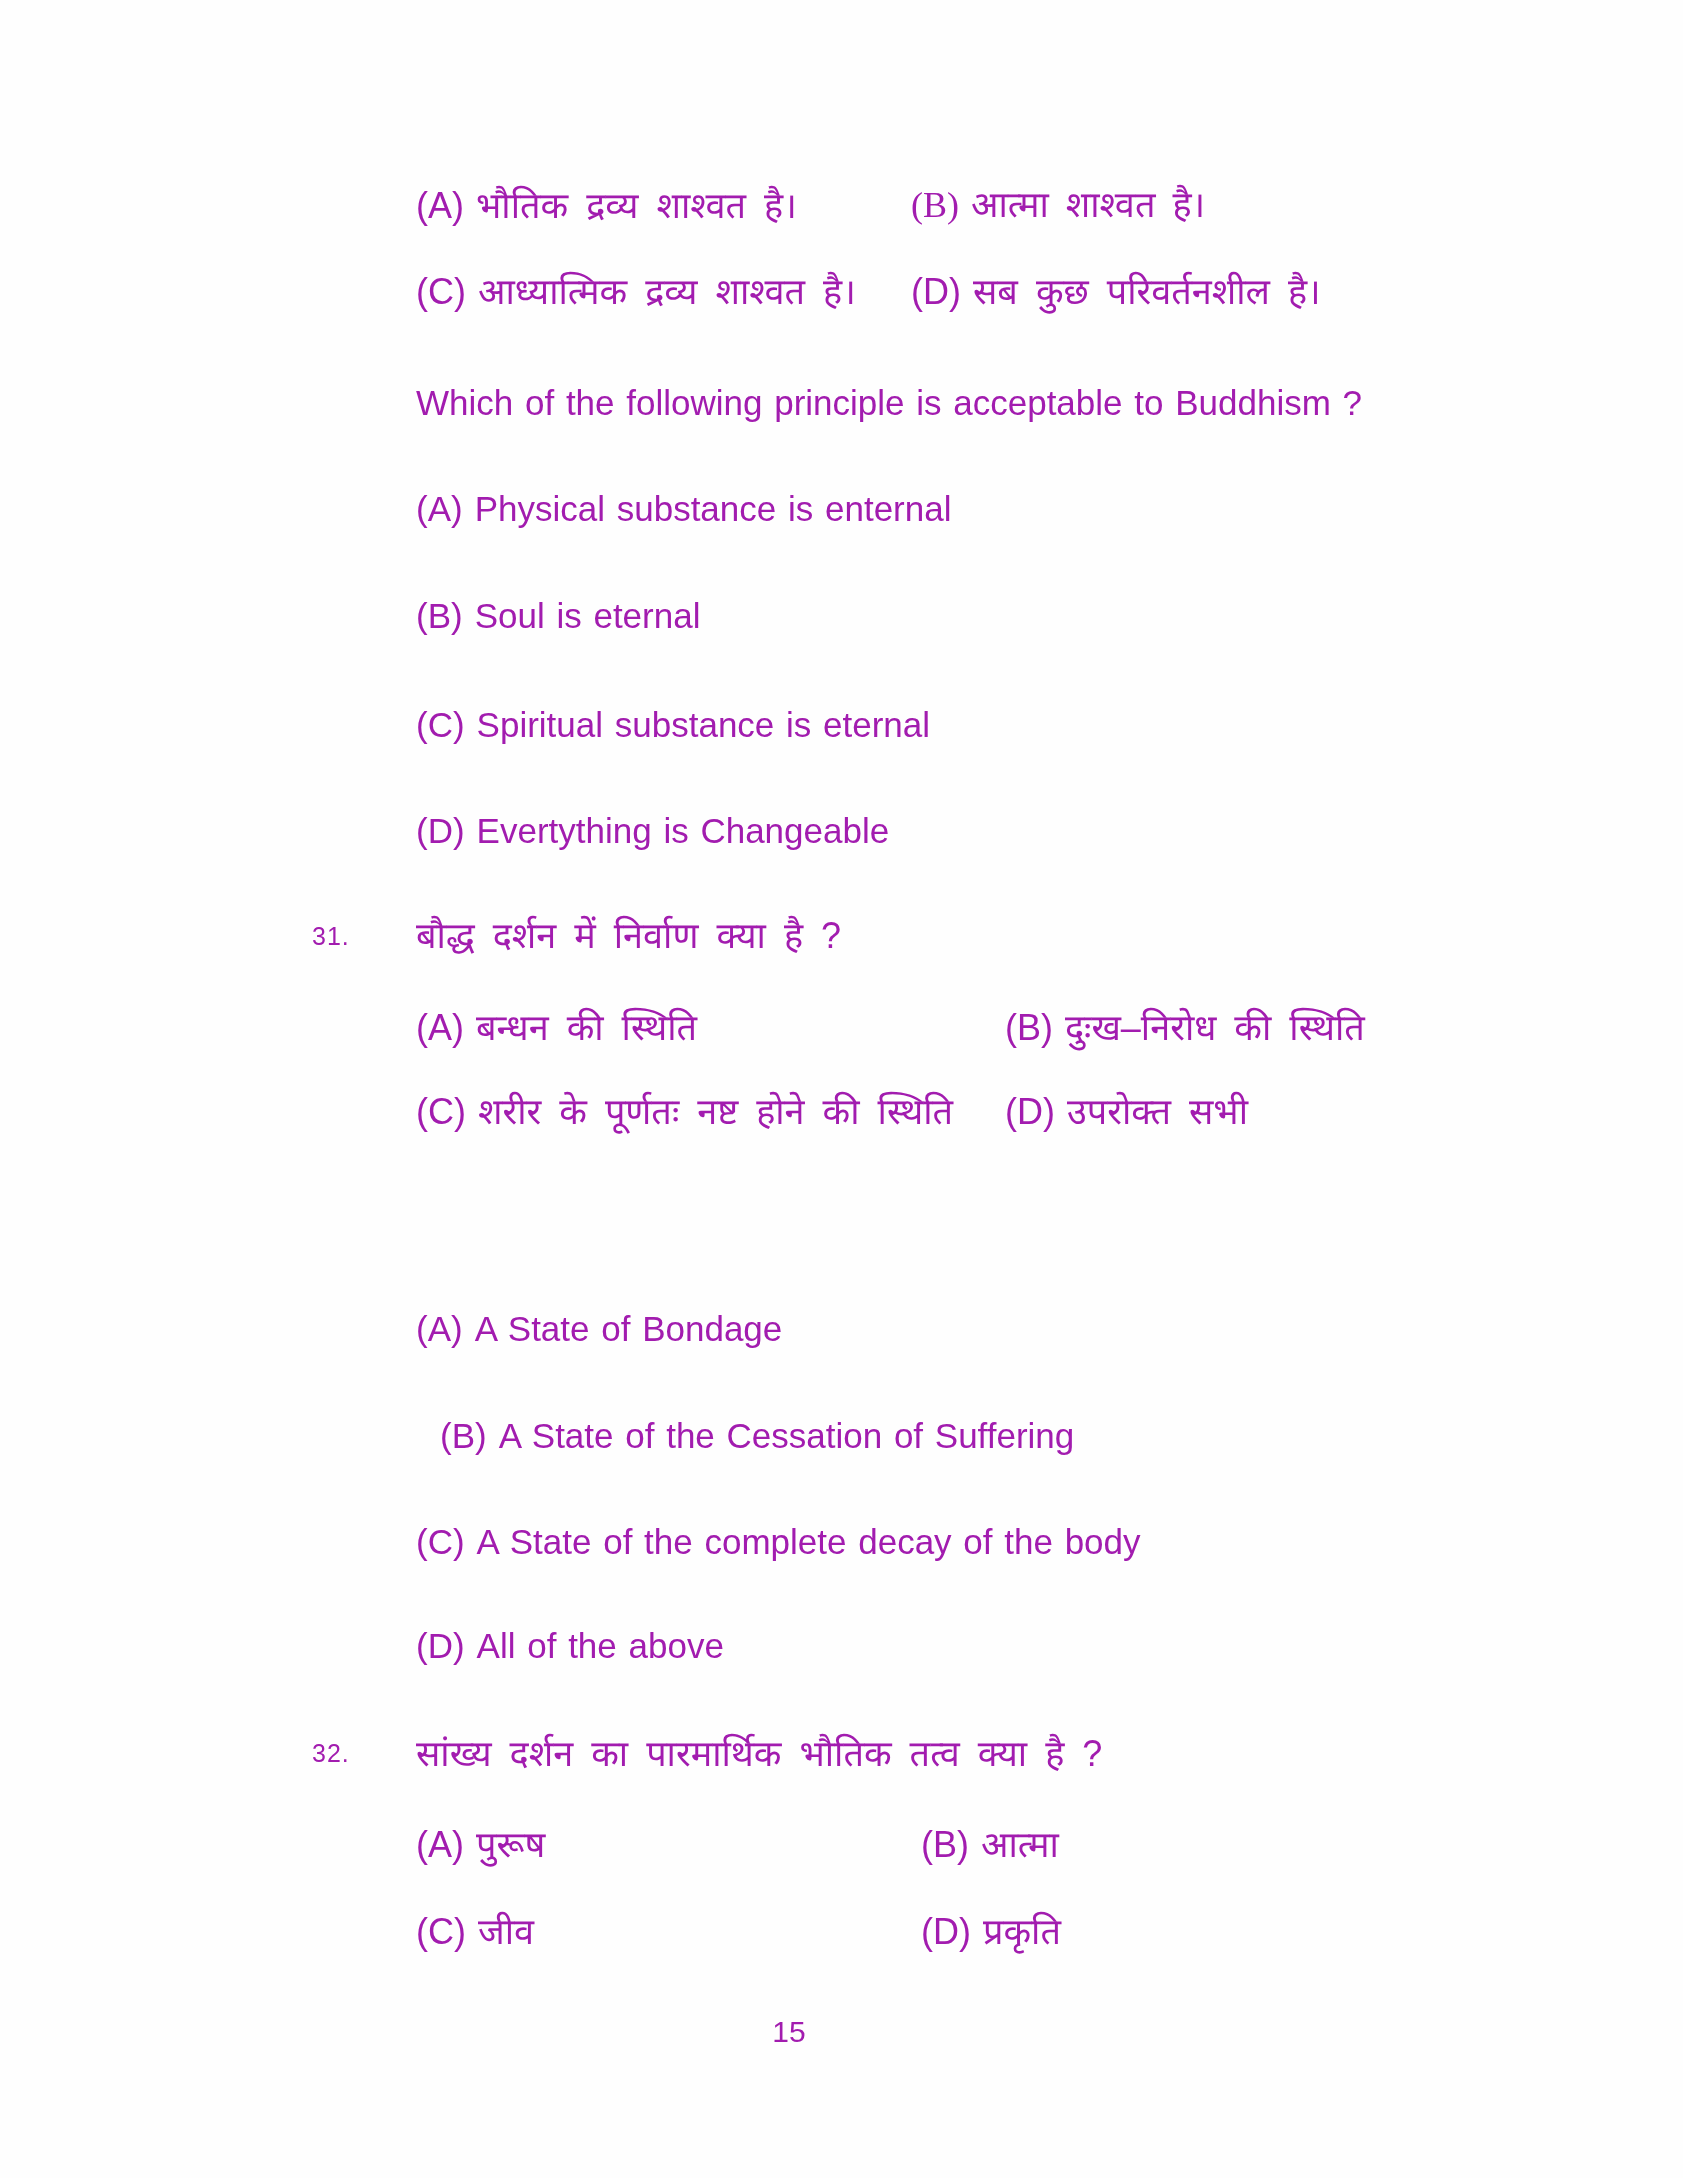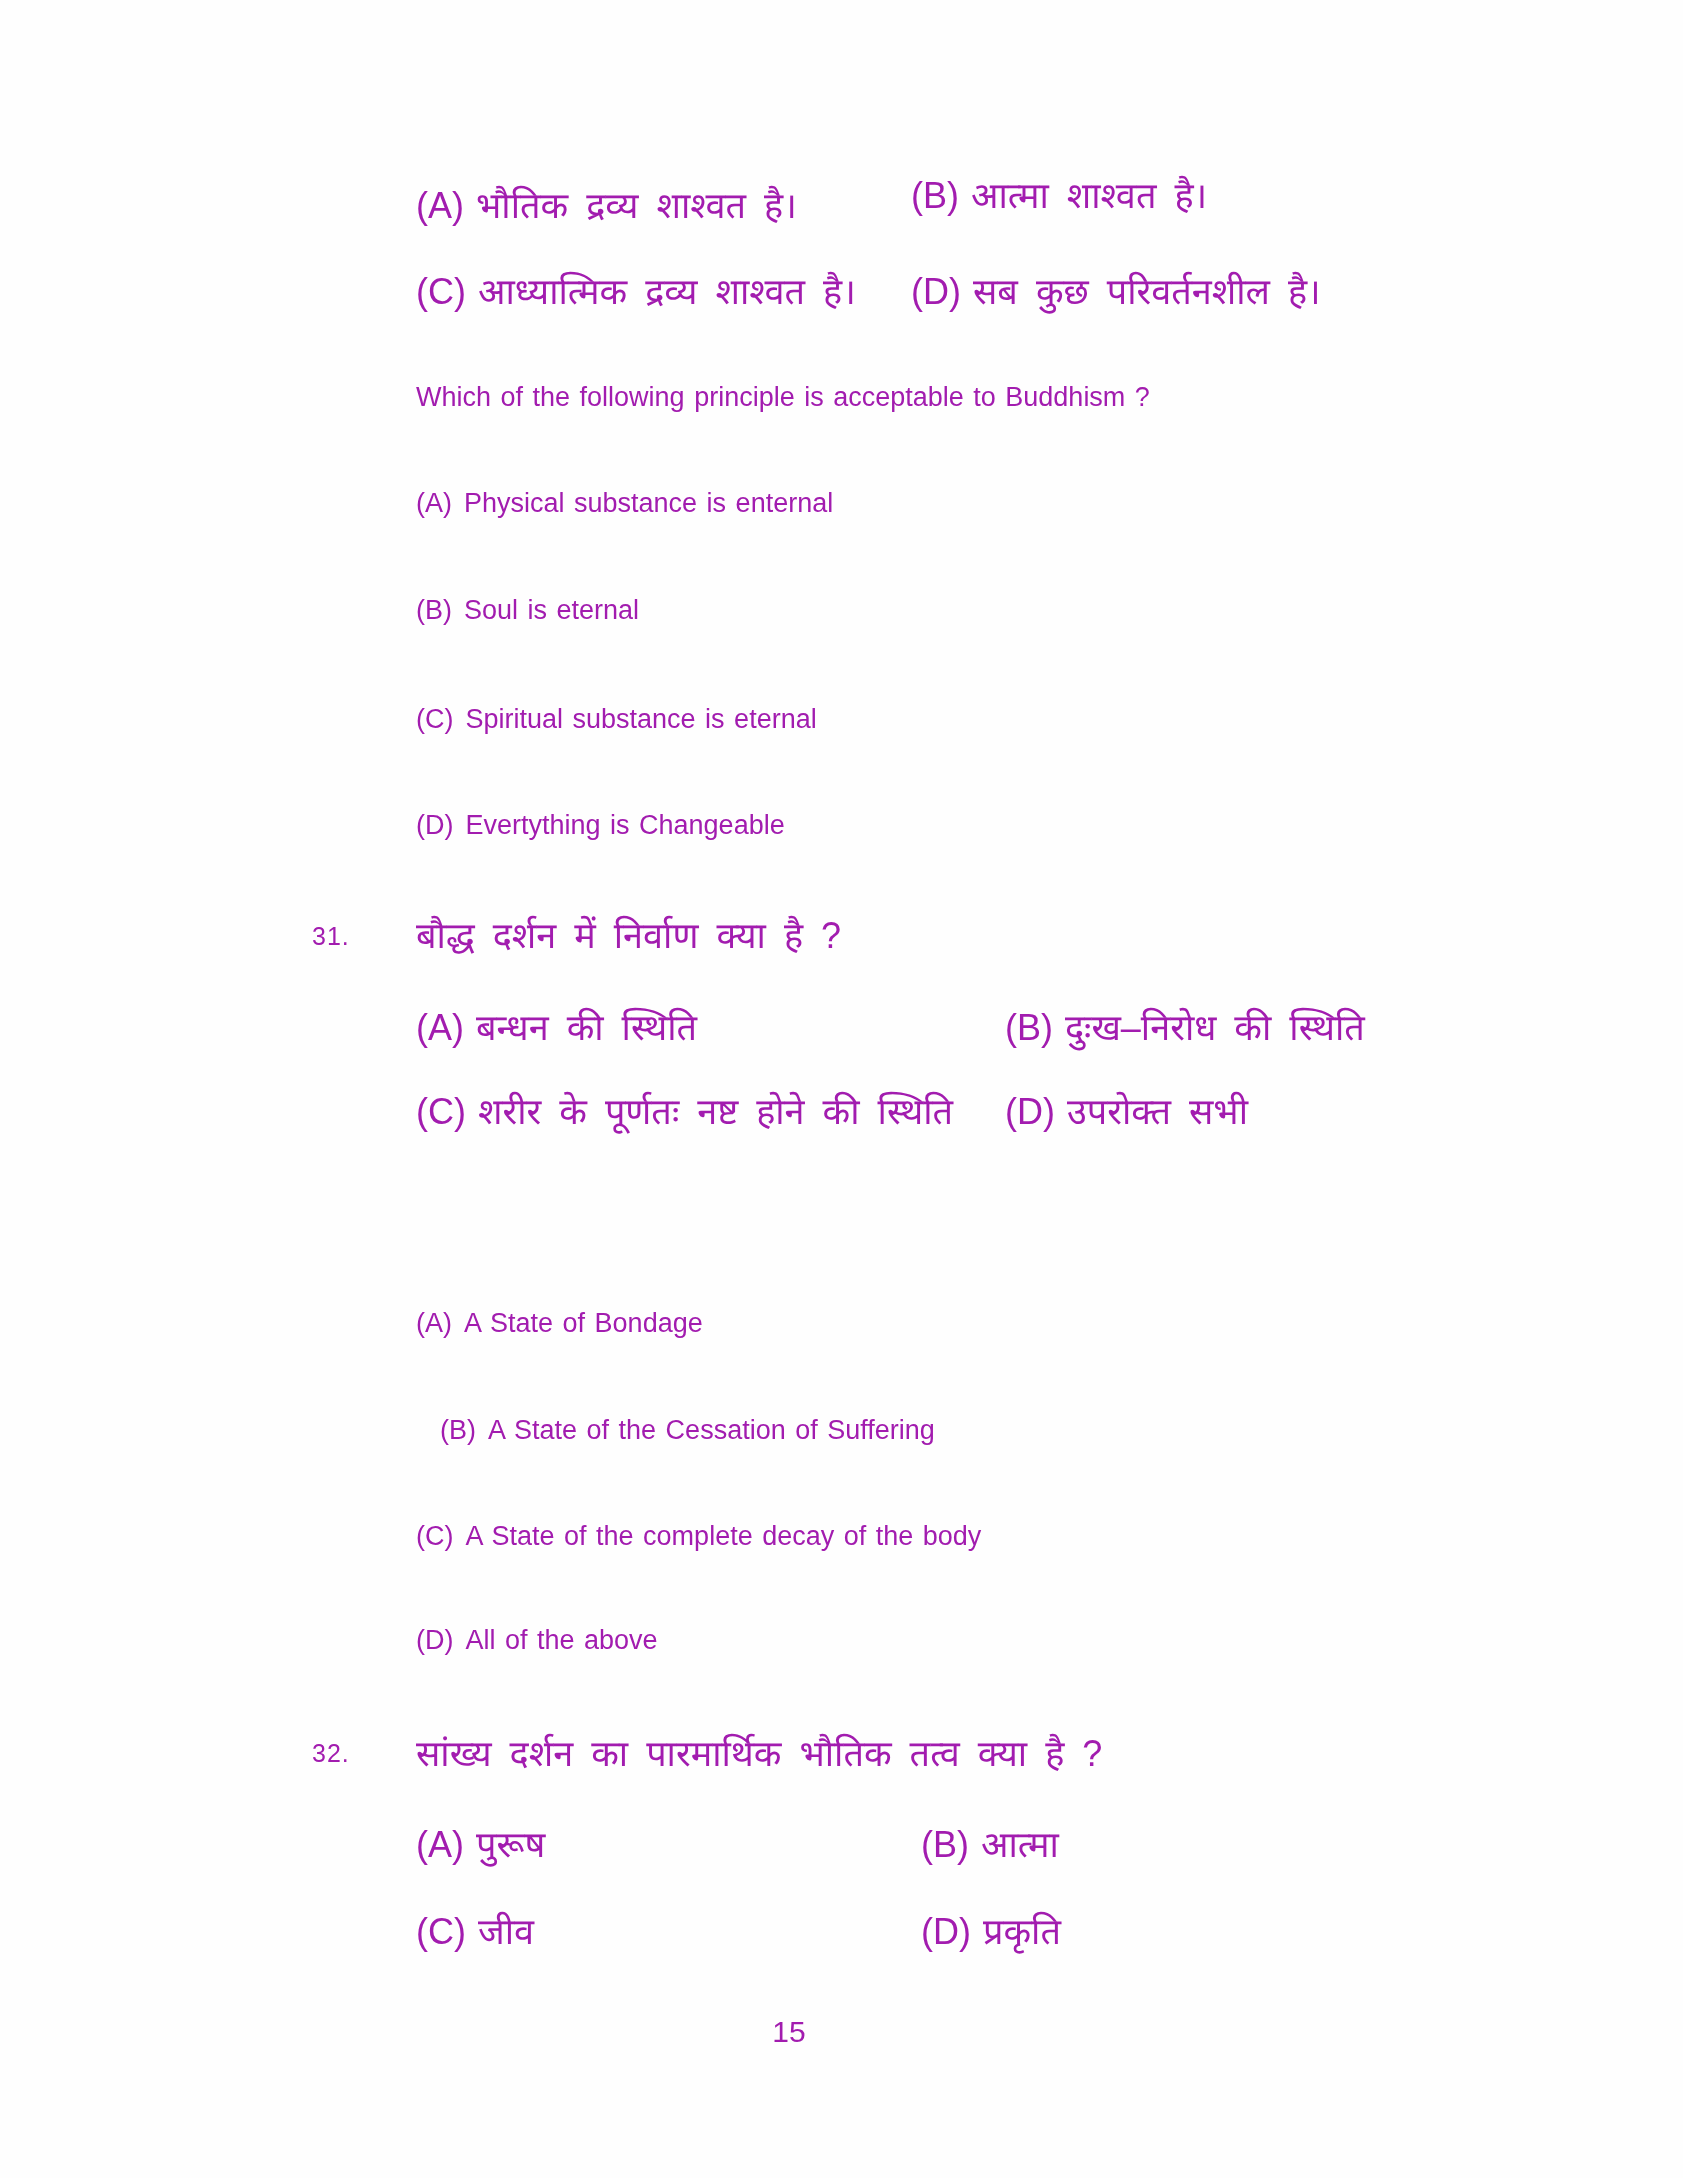--- a/index.html
+++ b/index.html
@@ -19,21 +19,21 @@
   .row {
     position: absolute;
     white-space: nowrap;
     line-height: 1.25;
   }
   .hi {
     font-size: 36px;
     word-spacing: 8px;
   }
   .en {
-    font-size: 27px;
+    font-size: 35px;
     word-spacing: 2px;
   }
   .qnum {
     font-size: 25px;
     letter-spacing: 1px;
   }
   .opt-label {
     display: inline-block;
     margin-right: 12px;
   }
@@ -46,21 +46,21 @@
   }
 </style>
 </head>
 <body>
 
 <div class="page">
 
   <div class="row hi" style="top:183px; left:416px;">
     <span class="opt-label">(A)</span><span>भौतिक द्रव्य शाश्वत है।</span>
   </div>
-  <div class="row hi" style="top:173px; left:911px;">
+  <div class="row hi" style="top:183px; left:911px;font-family:Liberation Serif, serif;">
     <span class="opt-label">(B)</span><span>आत्मा शाश्वत है।</span>
   </div>
   <div class="row hi" style="top:269px; left:416px;">
     <span class="opt-label">(C)</span><span>आध्यात्मिक द्रव्य शाश्वत है।</span>
   </div>
   <div class="row hi" style="top:269px; left:911px;">
     <span class="opt-label">(D)</span><span>सब कुछ परिवर्तनशील है।</span>
   </div>
 
   <div class="row en" style="top:381px; left:416px;">Which of the following principle is acceptable to Buddhism ?</div>

